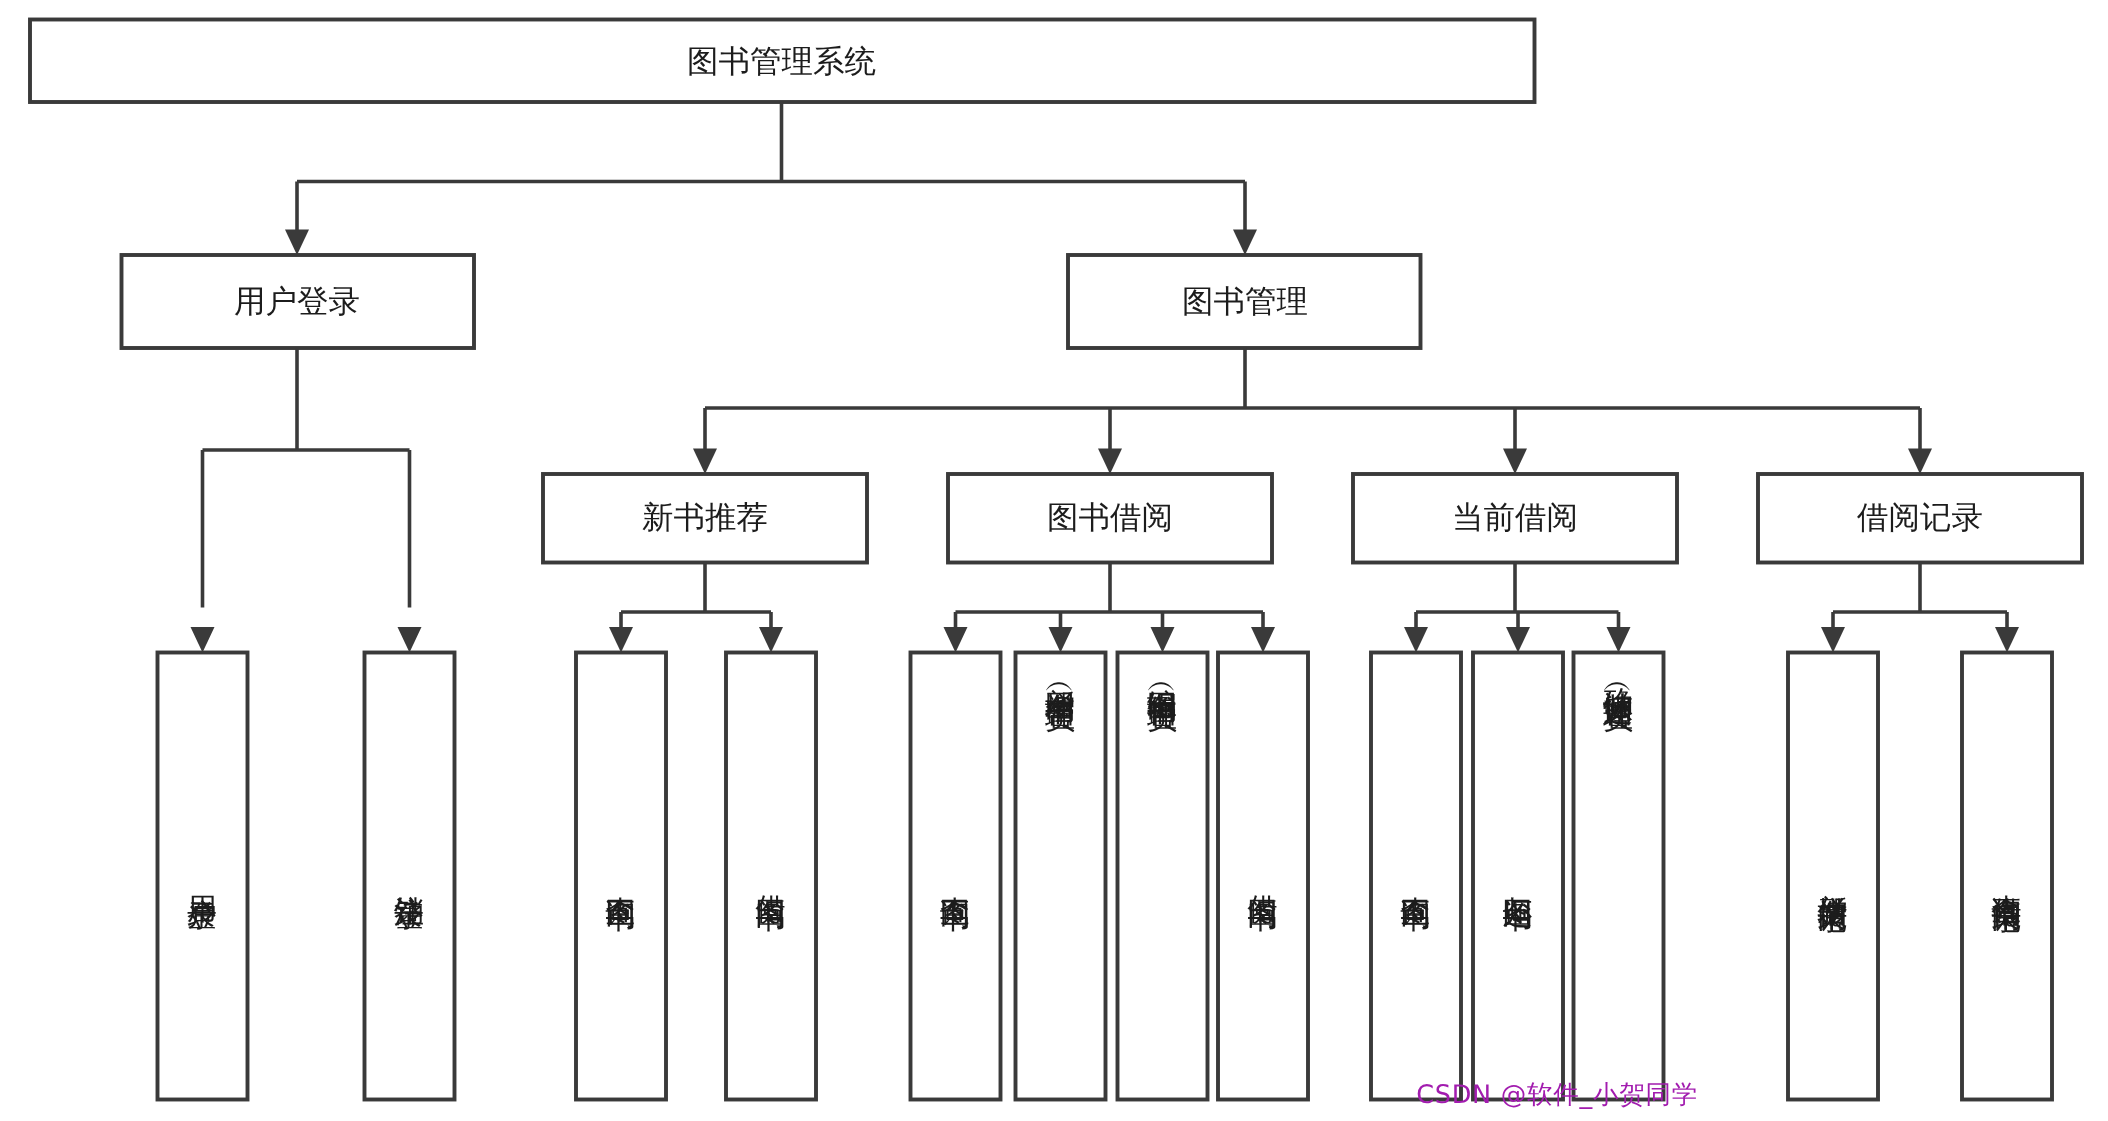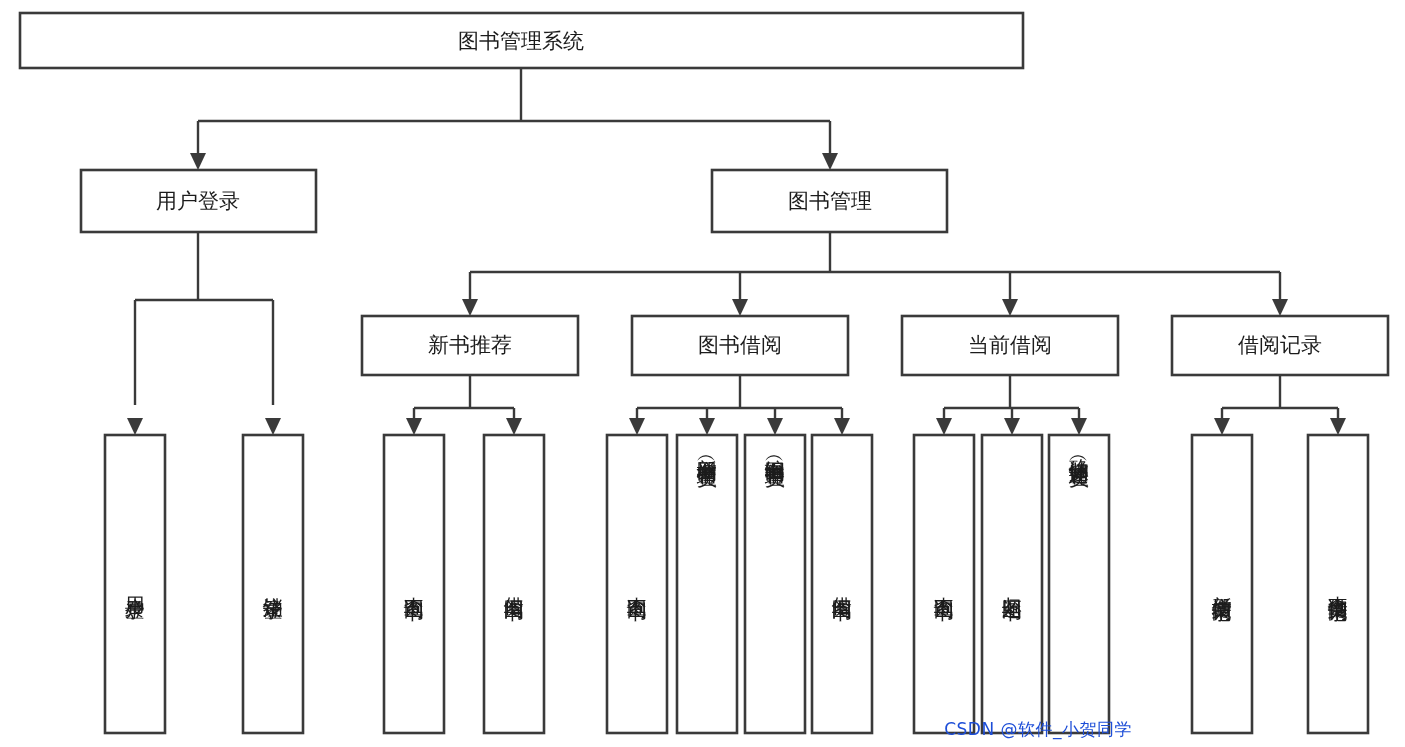--- a/index.html
+++ b/index.html
@@ -69,21 +69,21 @@
     color: #1c1c1c;
     letter-spacing: 1.5px;
     white-space: nowrap;
   }
   .watermark {
     position: absolute;
     right: 8px;
     bottom: 6px;
     font-family: "DejaVu Sans", "Liberation Sans", sans-serif;
     font-size: 17px;
-    color: #1d4ed8;
+    color: #a21caf;
     letter-spacing: 0.5px;
     white-space: nowrap;
     user-select: none;
   }
 </style>
 </head>
 <body>
 
 <div id="diagram-root">
 

